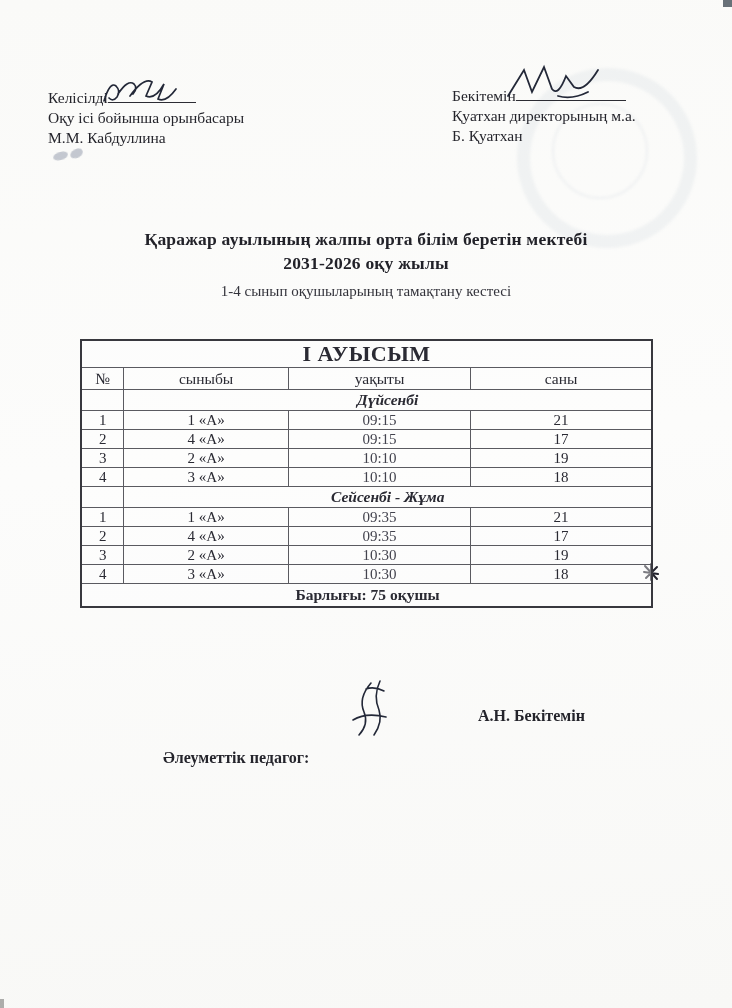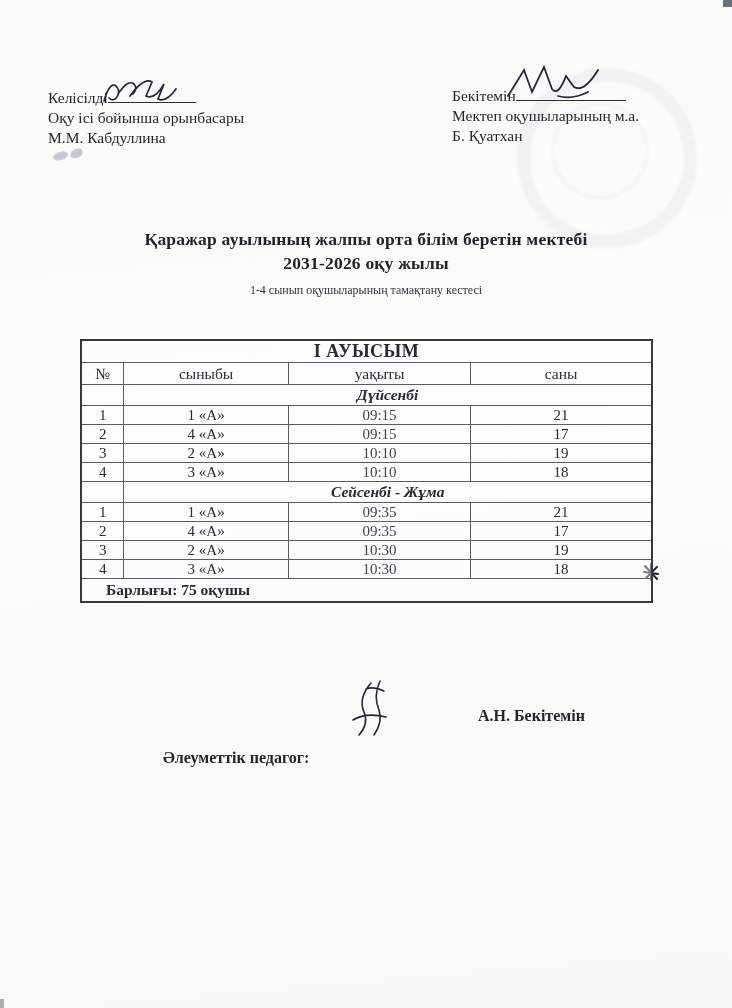--- a/index.html
+++ b/index.html
@@ -40,32 +40,32 @@
   .uline.w-right { width:110px; }
   .sig { position:absolute; }
   .sig.sig-left  { left:100px; top:74px; }
   .sig.sig-right { left:504px; top:62px; }
   .sig.sig-bottom{ left:344px; top:678px; }
 
   
   .doc-title { position:absolute; left:0; top:227px; width:732px; text-align:center;
     font-weight:bold; font-size:17.5px; line-height:24px; letter-spacing:.2px; color:#222229; }
   .doc-subtitle { position:absolute; left:0; top:283px; width:732px; text-align:center;
-    font-size:12px; color:#33333b; }
+    font-size:15px; color:#33333b; }
 
   
   .schedule-wrap { position:absolute; left:80px; top:339px; }
   table.schedule { border-collapse:collapse; width:573px; border:2px solid #38383e; background:rgba(255,255,255,.4); }
   table.schedule td { border:1px solid #5a5a60; text-align:center; font-size:15px; padding:0 2px; color:#2a2a33; }
-  tr.shift-title td { font-weight:bold; font-size:18px; height:22px; letter-spacing:.5px; }
+  tr.shift-title td { font-weight:bold; font-size:22px; height:22px; letter-spacing:.5px; }
   tr.col-header td { height:22px; font-size:15.5px; }
   tr.section-row td { font-weight:bold; height:21px; font-size:15.5px;font-style:italic; }
   tr.data-row td { height:19px; }
   tr.data-row td.c-time { color:#43434e;margin-left:29px; }
-  tr.footer-row td { font-weight:bold; text-align:left; padding-left:24px; height:23px; font-size:15.5px; }
+  tr.footer-row td { font-weight:bold; text-align:center; padding-left:4px; height:23px; font-size:15.5px; }
   .col-no { width:43px; } .col-class { width:165px; } .col-time { width:183px; } .col-count { width:182px; }
 
   
   .bottom-line { position:absolute; top:706px; left:0; width:732px; font-size:16px; font-weight:bold; color:#24242b; }
   .bottom-line .lbl  { position:absolute; left:163px; top:0;margin-top:43px; }
   .bottom-line .name { position:absolute; left:478px; top:1px; }
 </style>
 </head>
 <body>
 
@@ -88,21 +88,21 @@
     <div>М.М. Кабдуллина</div>
   </div>
   <svg class="sig sig-left" width="84" height="34" viewBox="0 0 84 34">
     <path d="M4 27 Q10 7 16 12 Q21 17 17 23 Q13 28 9 24 M18 20 Q28 5 34 10 Q38 14 33 20 M30 22 Q44 3 52 8 L46 22 Q55 26 64 10 L58 25 Q66 29 76 15" stroke="#232838" stroke-width="1.7" fill="none" stroke-linecap="round"></path>
   </svg>
 
   <div class="approval right">
     <div>
       <span>Бекітемін</span><span class="uline w-right"></span>
     </div>
-    <div>Мектеп оқушыларының м.а.</div>
+    <div>Қуатхан директорының м.а.</div>
     <div>Б. Қуатхан</div>
   </div>
   <svg class="sig sig-right" width="104" height="42" viewBox="0 0 104 42">
     <path d="M4 34 L20 8 L28 30 L40 5 L48 27 Q54 35 62 14 L70 25 Q80 31 94 8 M54 34 Q68 38 84 30" stroke="#232838" stroke-width="1.8" fill="none" stroke-linecap="round"></path>
   </svg>
 
   <div class="doc-title">
     <div>Қаражар ауылының жалпы орта білім беретін мектебі</div>
     <div>2031-2026 оқу жылы</div>
   </div>

